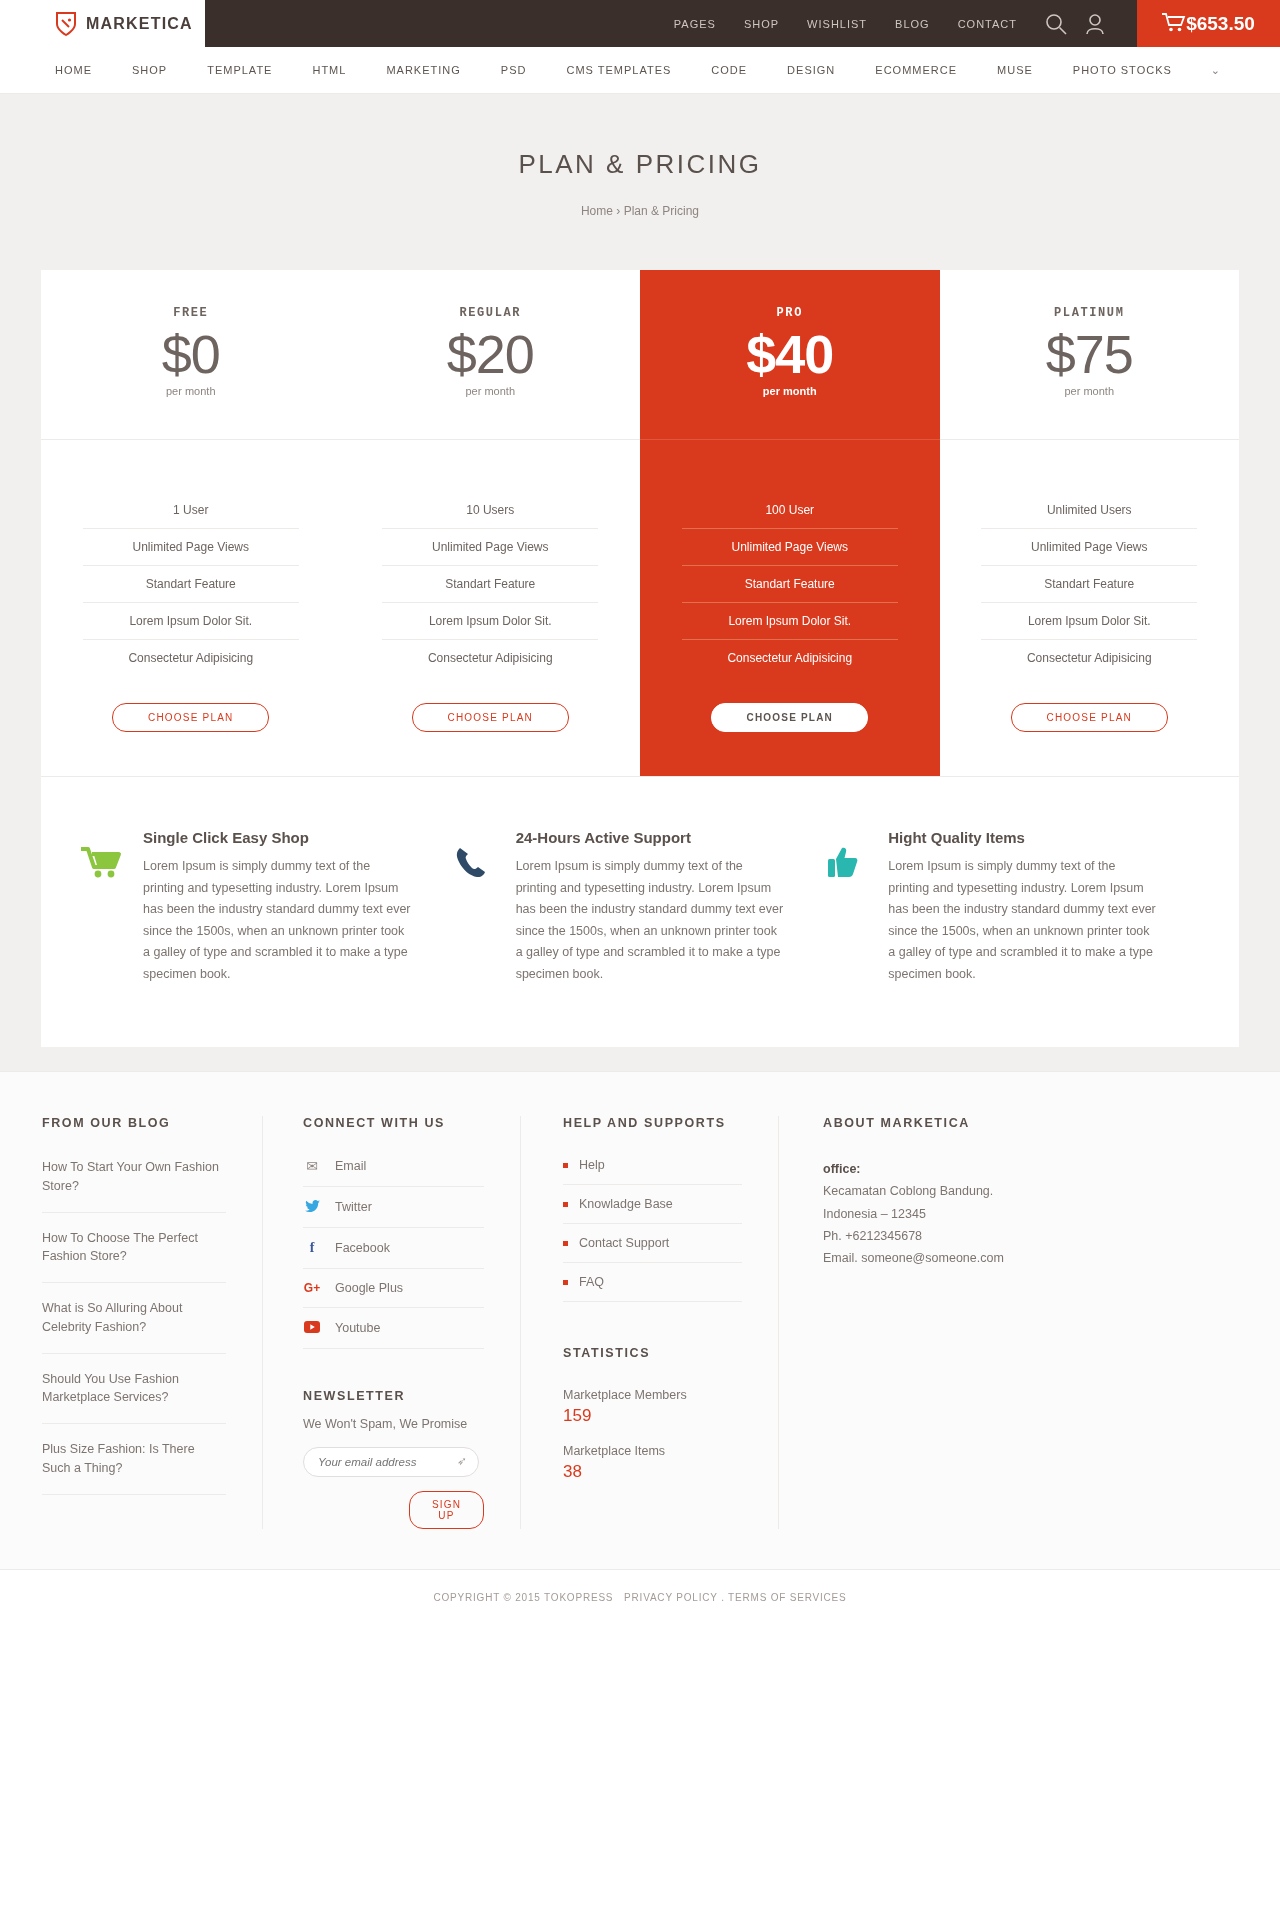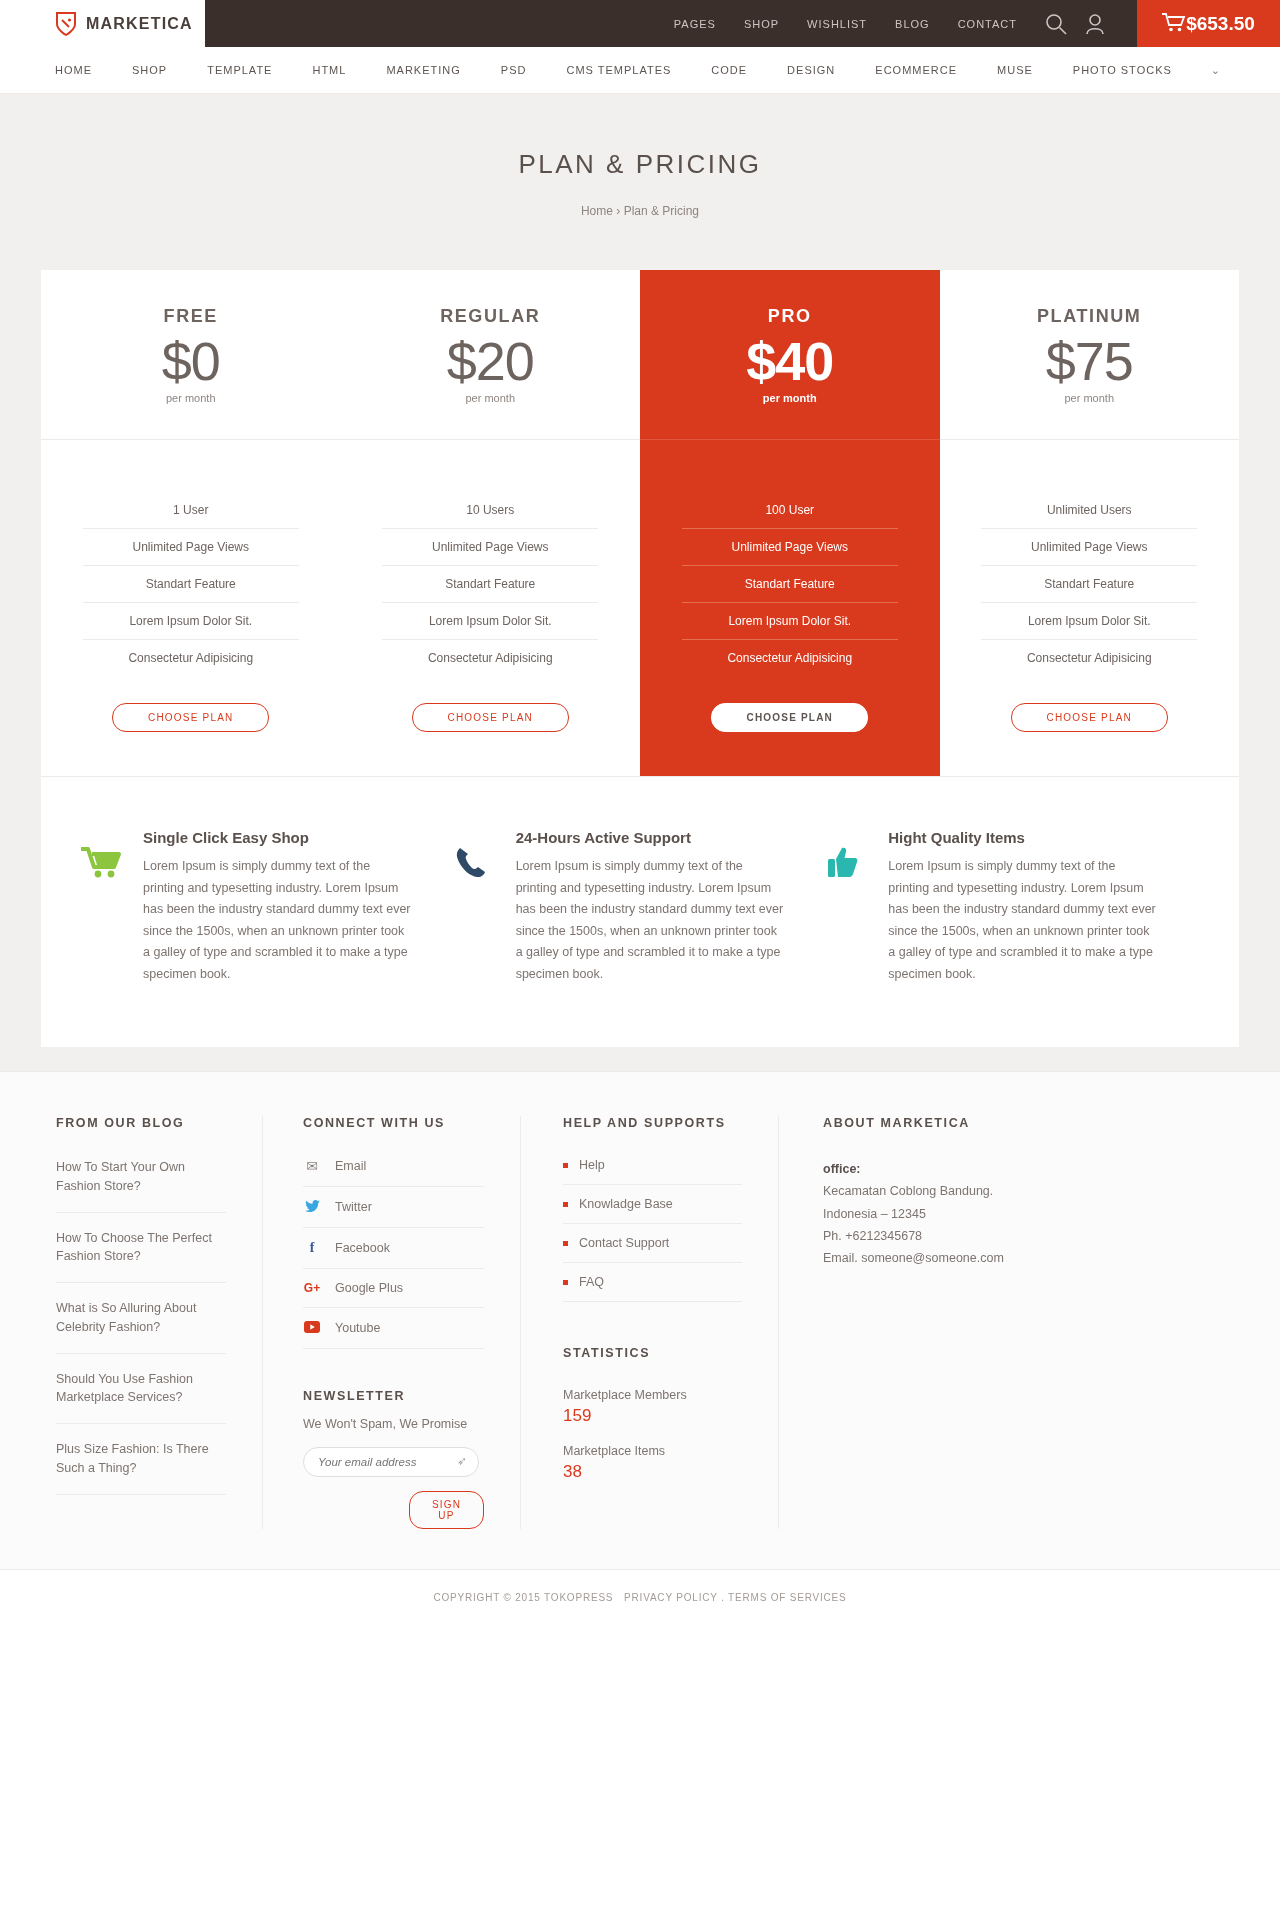--- a/index.html
+++ b/index.html
@@ -115,24 +115,25 @@
     align-items: stretch;
   }
   .plan { width: 25%; position: relative; }
   .plan-head {
     height: 170px;
     border-bottom: 1px solid #eeeae8;
     text-align: center;
     padding-top: 36px;
   }
   .plan-name {
-    font-size: 18px;
+    font-size: 12px;
     letter-spacing: 1.6px;
     color: #6d635f;
     font-weight: bold;
+    font-family: Liberation Mono, monospace;
   }
   .plan-price {
     font-size: 54px;
     color: #6d635f;
     line-height: 1.05;
     margin-top: 6px;
     font-weight: normal;
     letter-spacing: -1px;
   }
   .plan-per { font-size: 11px; color: #8e8581; margin-top: 2px; }
@@ -200,21 +201,21 @@
   .feature-text { font-size: 12.5px; line-height: 1.72; color: #7d7470; }
 
   
   .footer {
     background: #fcfbfb;
     border-top: 1px solid #eeeae8;
     display: flex;
     padding: 44px 0 40px 0;
   }
   .fcol { padding: 0 36px; }
-  .fcol.c1 { width: 262px; padding-left: 56px; }
+  .fcol.c1 { width: 262px; padding-left: 42px; }
   .fcol.c2 { width: 258px; border-left: 1px solid #eeeae8; padding-left: 40px; }
   .fcol.c3 { width: 258px; border-left: 1px solid #eeeae8; padding-left: 42px; }
   .fcol.c4 { width: 262px; border-left: 1px solid #eeeae8; padding-left: 44px; }
   .fhead {
     font-size: 12.5px;
     letter-spacing: 1.6px;
     color: #5a504c;
     font-weight: bold;
     margin-bottom: 28px;
   }

